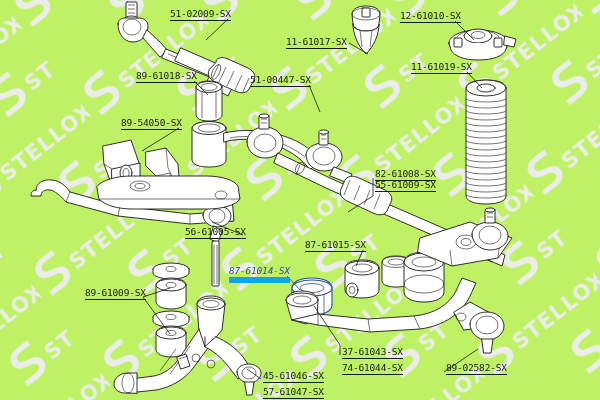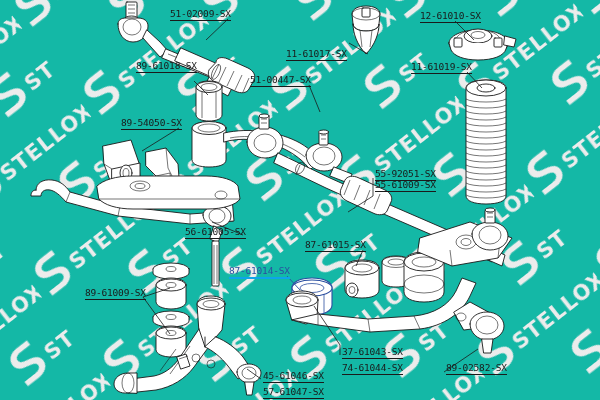--- a/index.html
+++ b/index.html
@@ -2,21 +2,21 @@
 <html><head>
 <meta charset="utf-8">
 <title>Parts Diagram</title>
 <style>
   html,body{margin:0;padding:0;}
   body{
     width:600px;height:400px;overflow:hidden;
     background:#ffffff;
     font-family:"DejaVu Sans Mono","Liberation Mono",monospace;
   }
-  #stage{position:relative;width:600px;height:400px;background:#14b8a6;}
+  #stage{position:relative;width:600px;height:400px;background:#bef264;}
 
   
   #watermark{position:absolute;left:0;top:0;width:600px;height:400px;}
 
   
   #drawing{position:absolute;left:0;top:0;width:600px;height:400px;}
 
   
   .lbl{
     position:absolute;
@@ -24,21 +24,22 @@
     font-size:9.5px;
     letter-spacing:-0.2px;
     color:#1a1a1a;
     white-space:nowrap;
     border-bottom:1px solid #1a1a1a;
     padding-bottom:1px;
     line-height:11px;
   }
   .lbl.hl{
     color:#2b4fa0;
-    border-bottom:2px solid #0ea5e9;
+    border-bottom:6px solid #0ea5e9;
+    font-style:italic;
   }
 </style>
 </head>
 <body>
 
 <div id="stage">
 
   <svg id="watermark" viewBox="0 0 600 400" xmlns="http://www.w3.org/2000/svg">
     <defs>
       <g id="wm-unit">
@@ -383,27 +384,27 @@
       <path class="leader" d="M340 355 L340 345 L314 306"></path>
       <path class="leader" d="M444 372 L478 349"></path>
       <path class="leader" d="M261 379 L247 369"></path>
 
       <path class="leaderhl" d="M287 276 L300 290"></path>
     </g>
   </svg>
 
   <div id="labels">
     <div class="lbl" style="left:170px;top:8px">51-02009-SX</div>
-    <div class="lbl" style="left:286px;top:48px">11-61017-SX</div>
-    <div class="lbl" style="left:420px;top:10px">12-61010-SX</div>
+    <div class="lbl" style="left:286px;top:36px">11-61017-SX</div>
+    <div class="lbl" style="left:400px;top:10px">12-61010-SX</div>
     <div class="lbl" style="left:411px;top:61px">11-61019-SX</div>
-    <div class="lbl" style="left:136px;top:60px">89-61018-SX</div>
+    <div class="lbl" style="left:136px;top:70px">89-61018-SX</div>
     <div class="lbl" style="left:250px;top:74px">51-00447-SX</div>
     <div class="lbl" style="left:121px;top:117px">89-54050-SX</div>
-    <div class="lbl" style="left:375px;top:168px">55-92051-SX</div>
+    <div class="lbl" style="left:375px;top:168px">82-61008-SX</div>
     <div class="lbl" style="left:375px;top:179px">55-61009-SX</div>
     <div class="lbl" style="left:185px;top:226px">56-61005-SX</div>
     <div class="lbl" style="left:305px;top:239px">87-61015-SX</div>
     <div class="lbl hl" style="left:229px;top:265px">87-61014-SX</div>
     <div class="lbl" style="left:85px;top:287px">89-61009-SX</div>
     <div class="lbl" style="left:342px;top:346px">37-61043-SX</div>
     <div class="lbl" style="left:342px;top:362px">74-61044-SX</div>
     <div class="lbl" style="left:446px;top:362px">89-02582-SX</div>
     <div class="lbl" style="left:263px;top:370px">45-61046-SX</div>
     <div class="lbl" style="left:263px;top:386px">57-61047-SX</div>

